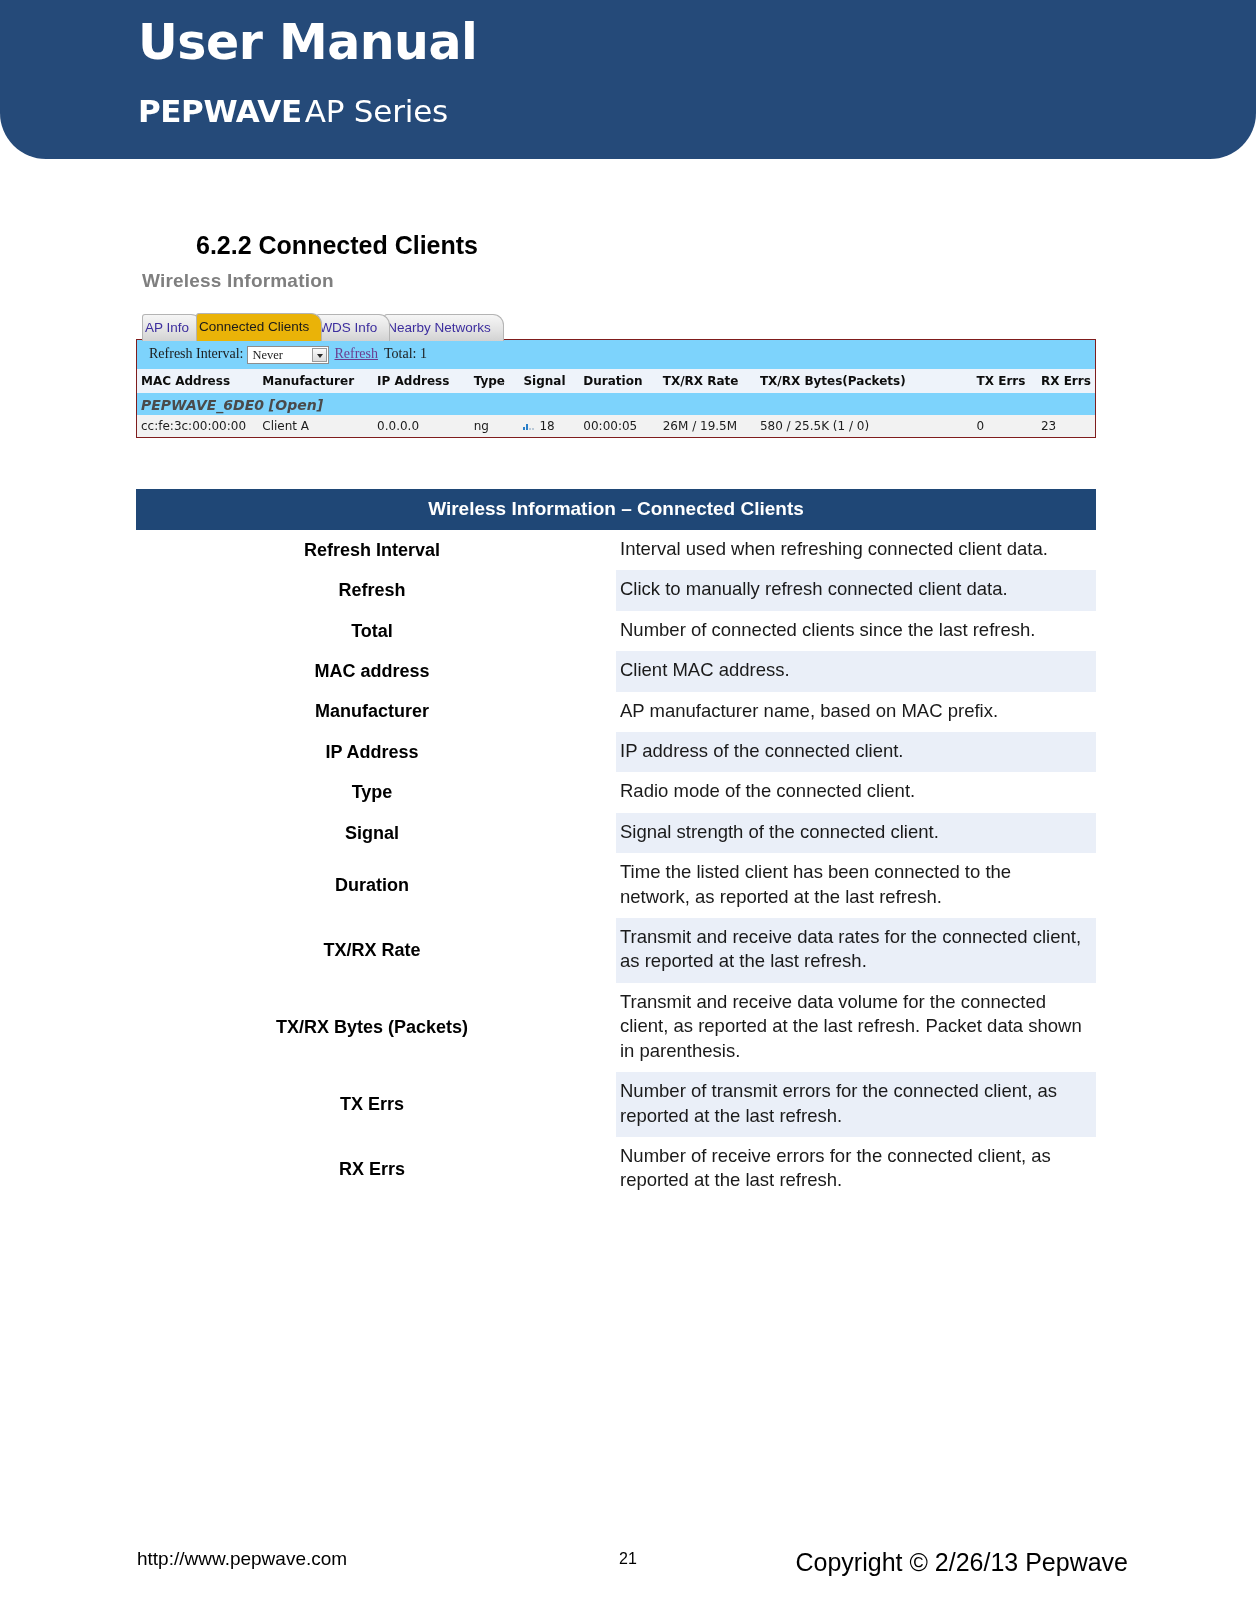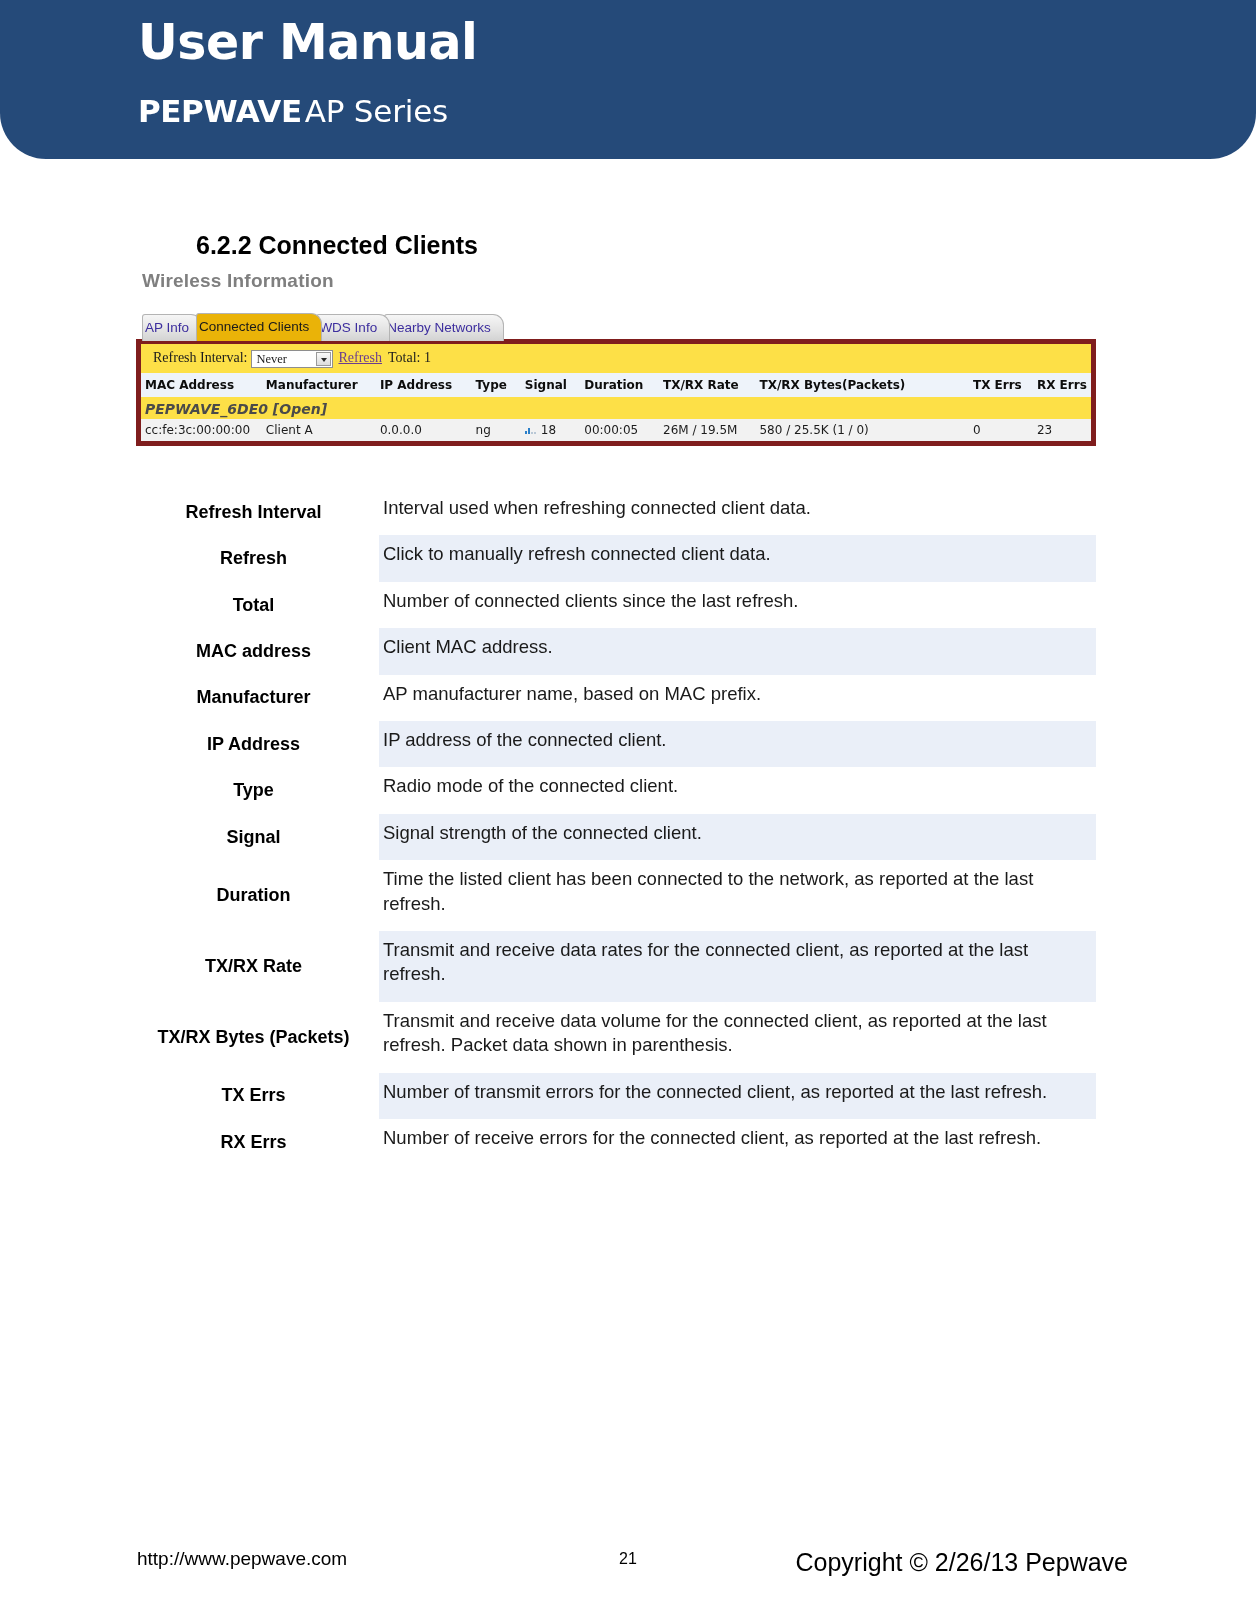--- a/index.html
+++ b/index.html
@@ -120,22 +120,22 @@
     border-color: #b4b4b4;
     height: 28px;
     line-height: 26px;
   }
   .tab:nth-child(1) { z-index: 4; }
   .tab:nth-child(3) { z-index: 3; }
   .tab:nth-child(4) { z-index: 2; text-align: center; }
 
   .panel {
     position: relative;
-    border: 5px solid #7f1d1d;
-    background: #fde047;
+    border: 1px solid #7f1d1d;
+    background: #7dd3fc;
     padding: 0;
     margin-top: -1px;
     box-sizing: border-box;
     z-index: 1;
   }
   .refresh-bar {
     padding: 6px 8px 5px 12px;
     font-size: 13.5px;
     color: #1c1c1c;
     white-space: nowrap;
@@ -262,21 +262,21 @@
     font-weight: bold;
     font-size: 18px;
     color: #000000;
     padding: 6px 14px 6px 6px;
     vertical-align: middle;
     font-family: "Liberation Sans", sans-serif;
   }
   .desc td.v {
     font-size: 18.5px;
     color: #1a1a1a;
-    padding: 7px 10px 15px 4px;
+    padding: 7px 10px 9px 4px;
     vertical-align: middle;
     line-height: 1.32;
     font-family: "Liberation Sans", sans-serif;
   }
   .desc tr.alt td.v { background: #eaeff8; }
 
   
   .footer {
     position: absolute;
     left: 0;
@@ -367,20 +367,23 @@
           <td>0</td>
           <td>23</td>
         </tr>
       </tbody>
     </table>
   </div>
 </div>
 
 <table class="desc">
   <tbody>
+    <tr class="hdr">
+      <td colspan="2">Wireless Information – Connected Clients</td>
+    </tr>
     <tr>
       <td class="k">Refresh Interval</td>
       <td class="v">Interval used when refreshing connected client data.</td>
     </tr>
     <tr class="alt">
       <td class="k">Refresh</td>
       <td class="v">Click to manually refresh connected client data.</td>
     </tr>
     <tr>
       <td class="k">Total</td>

